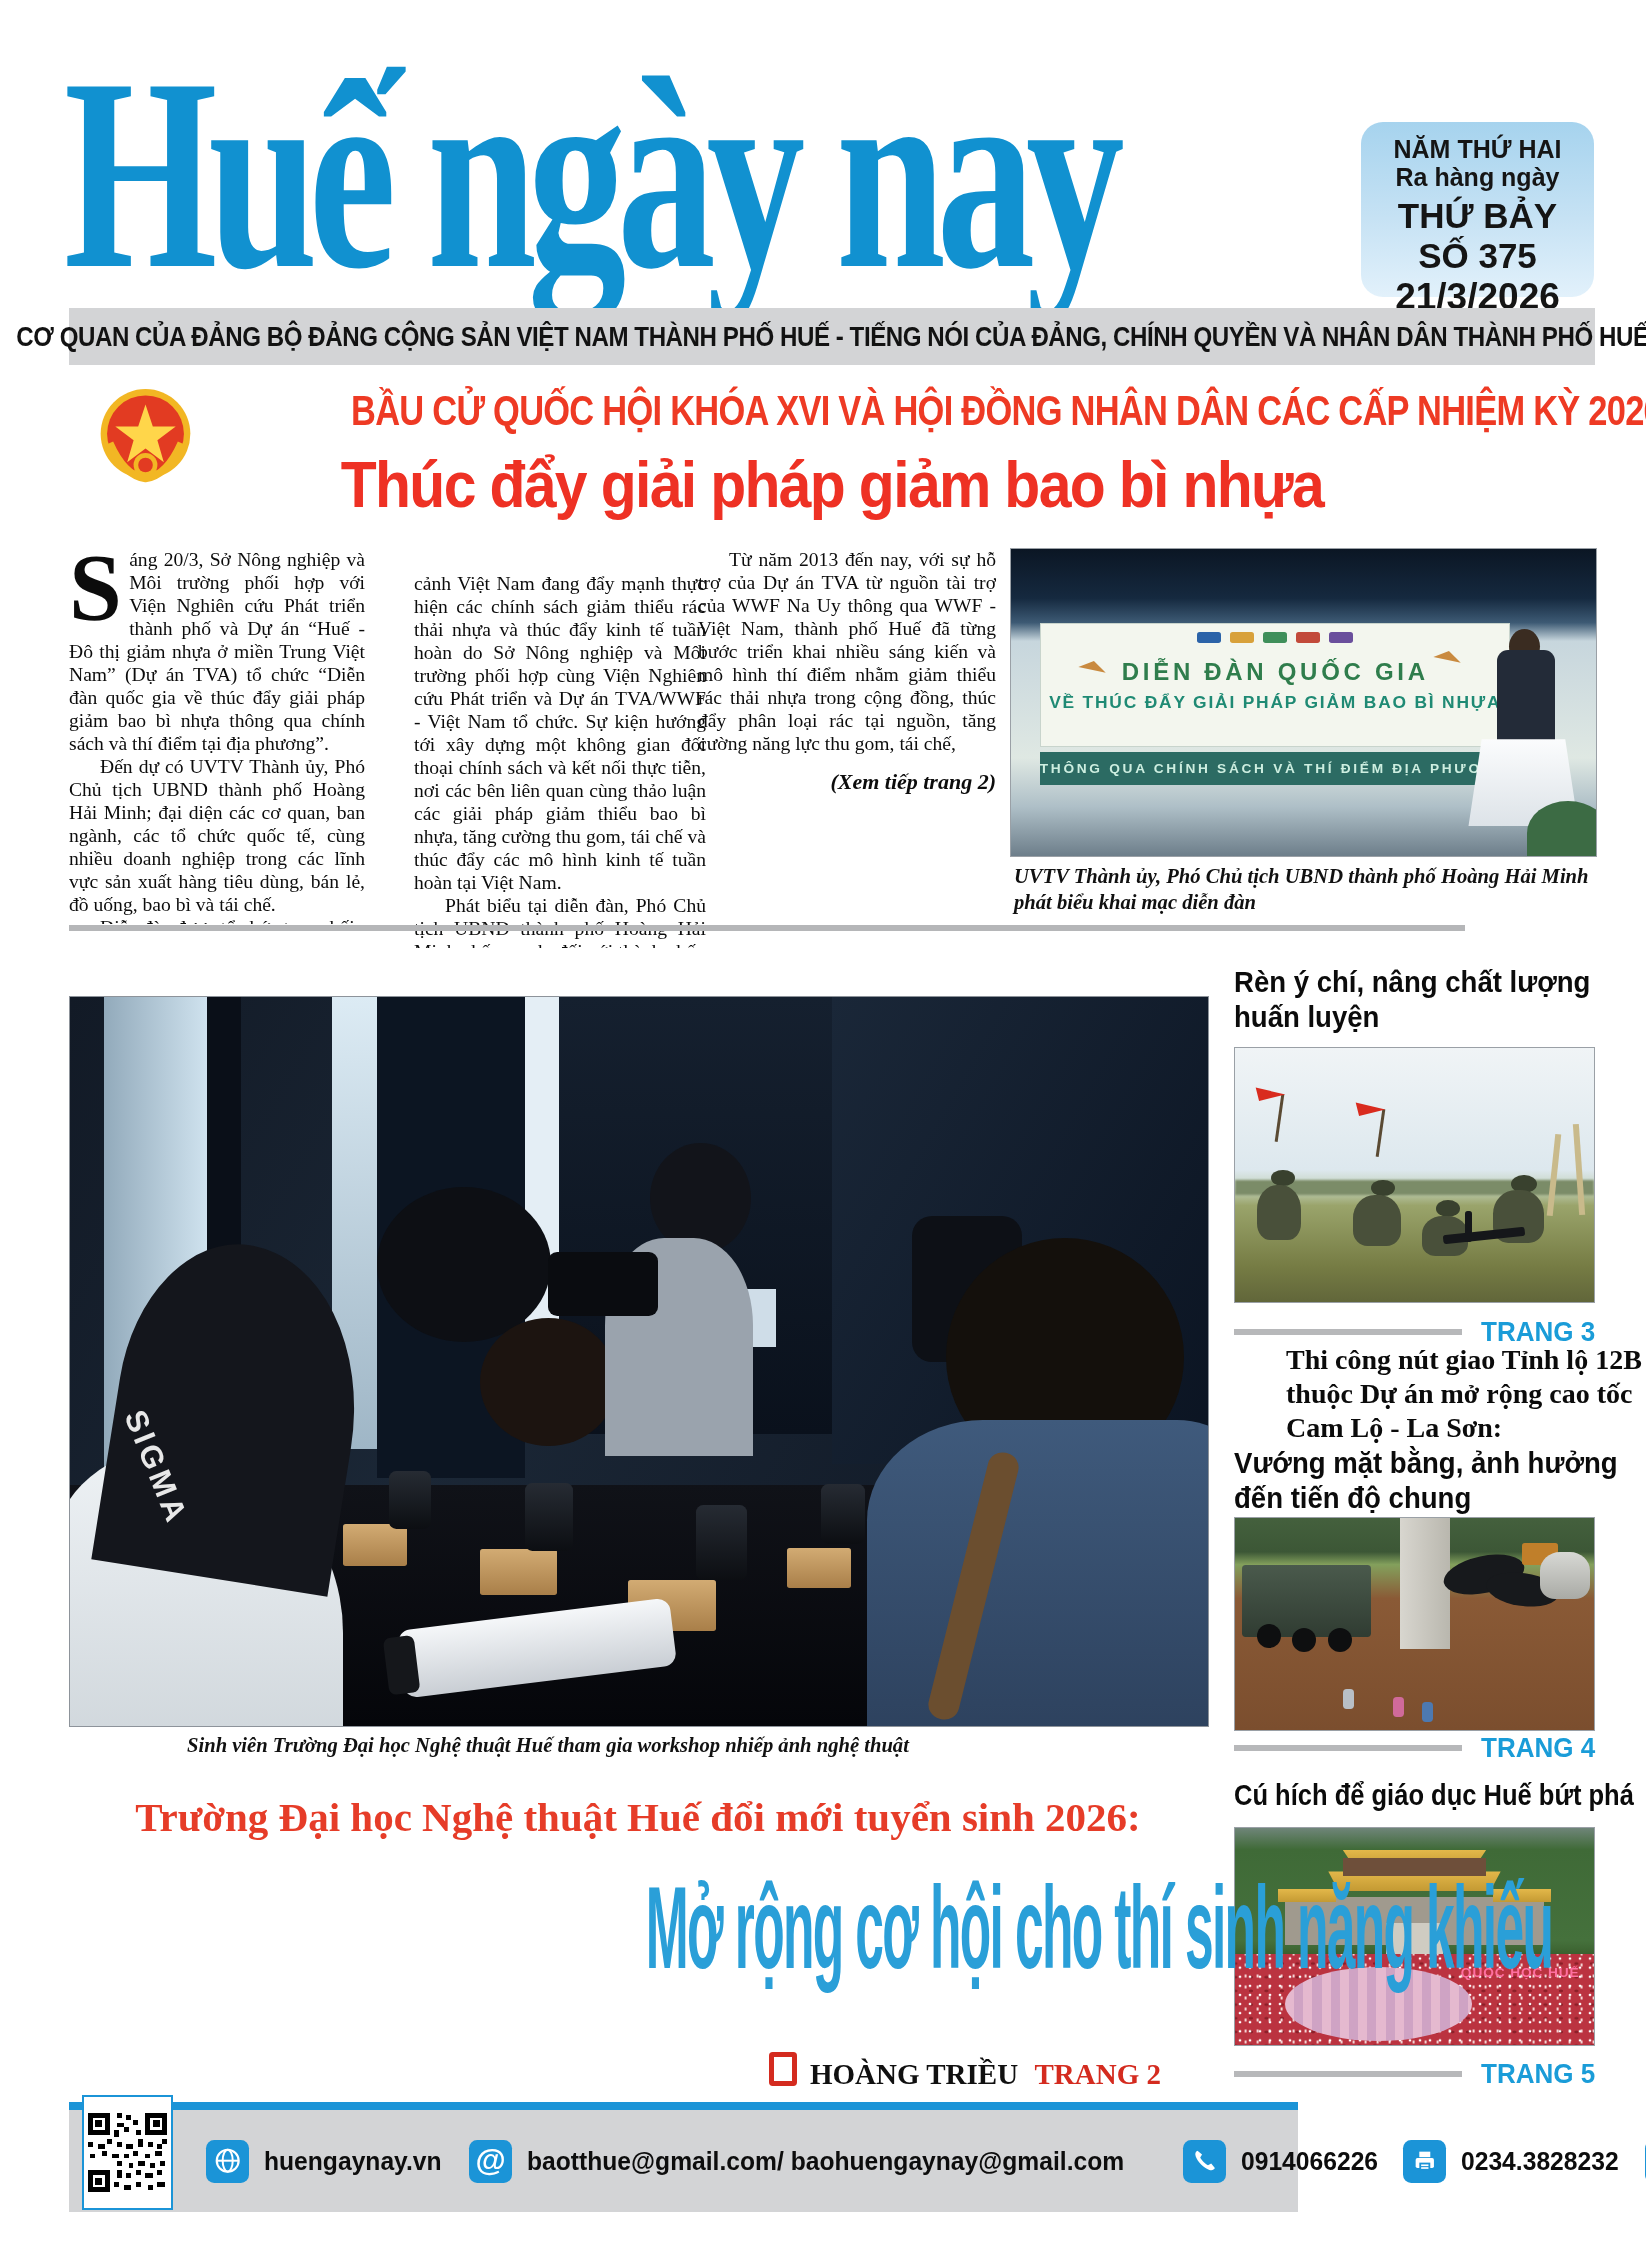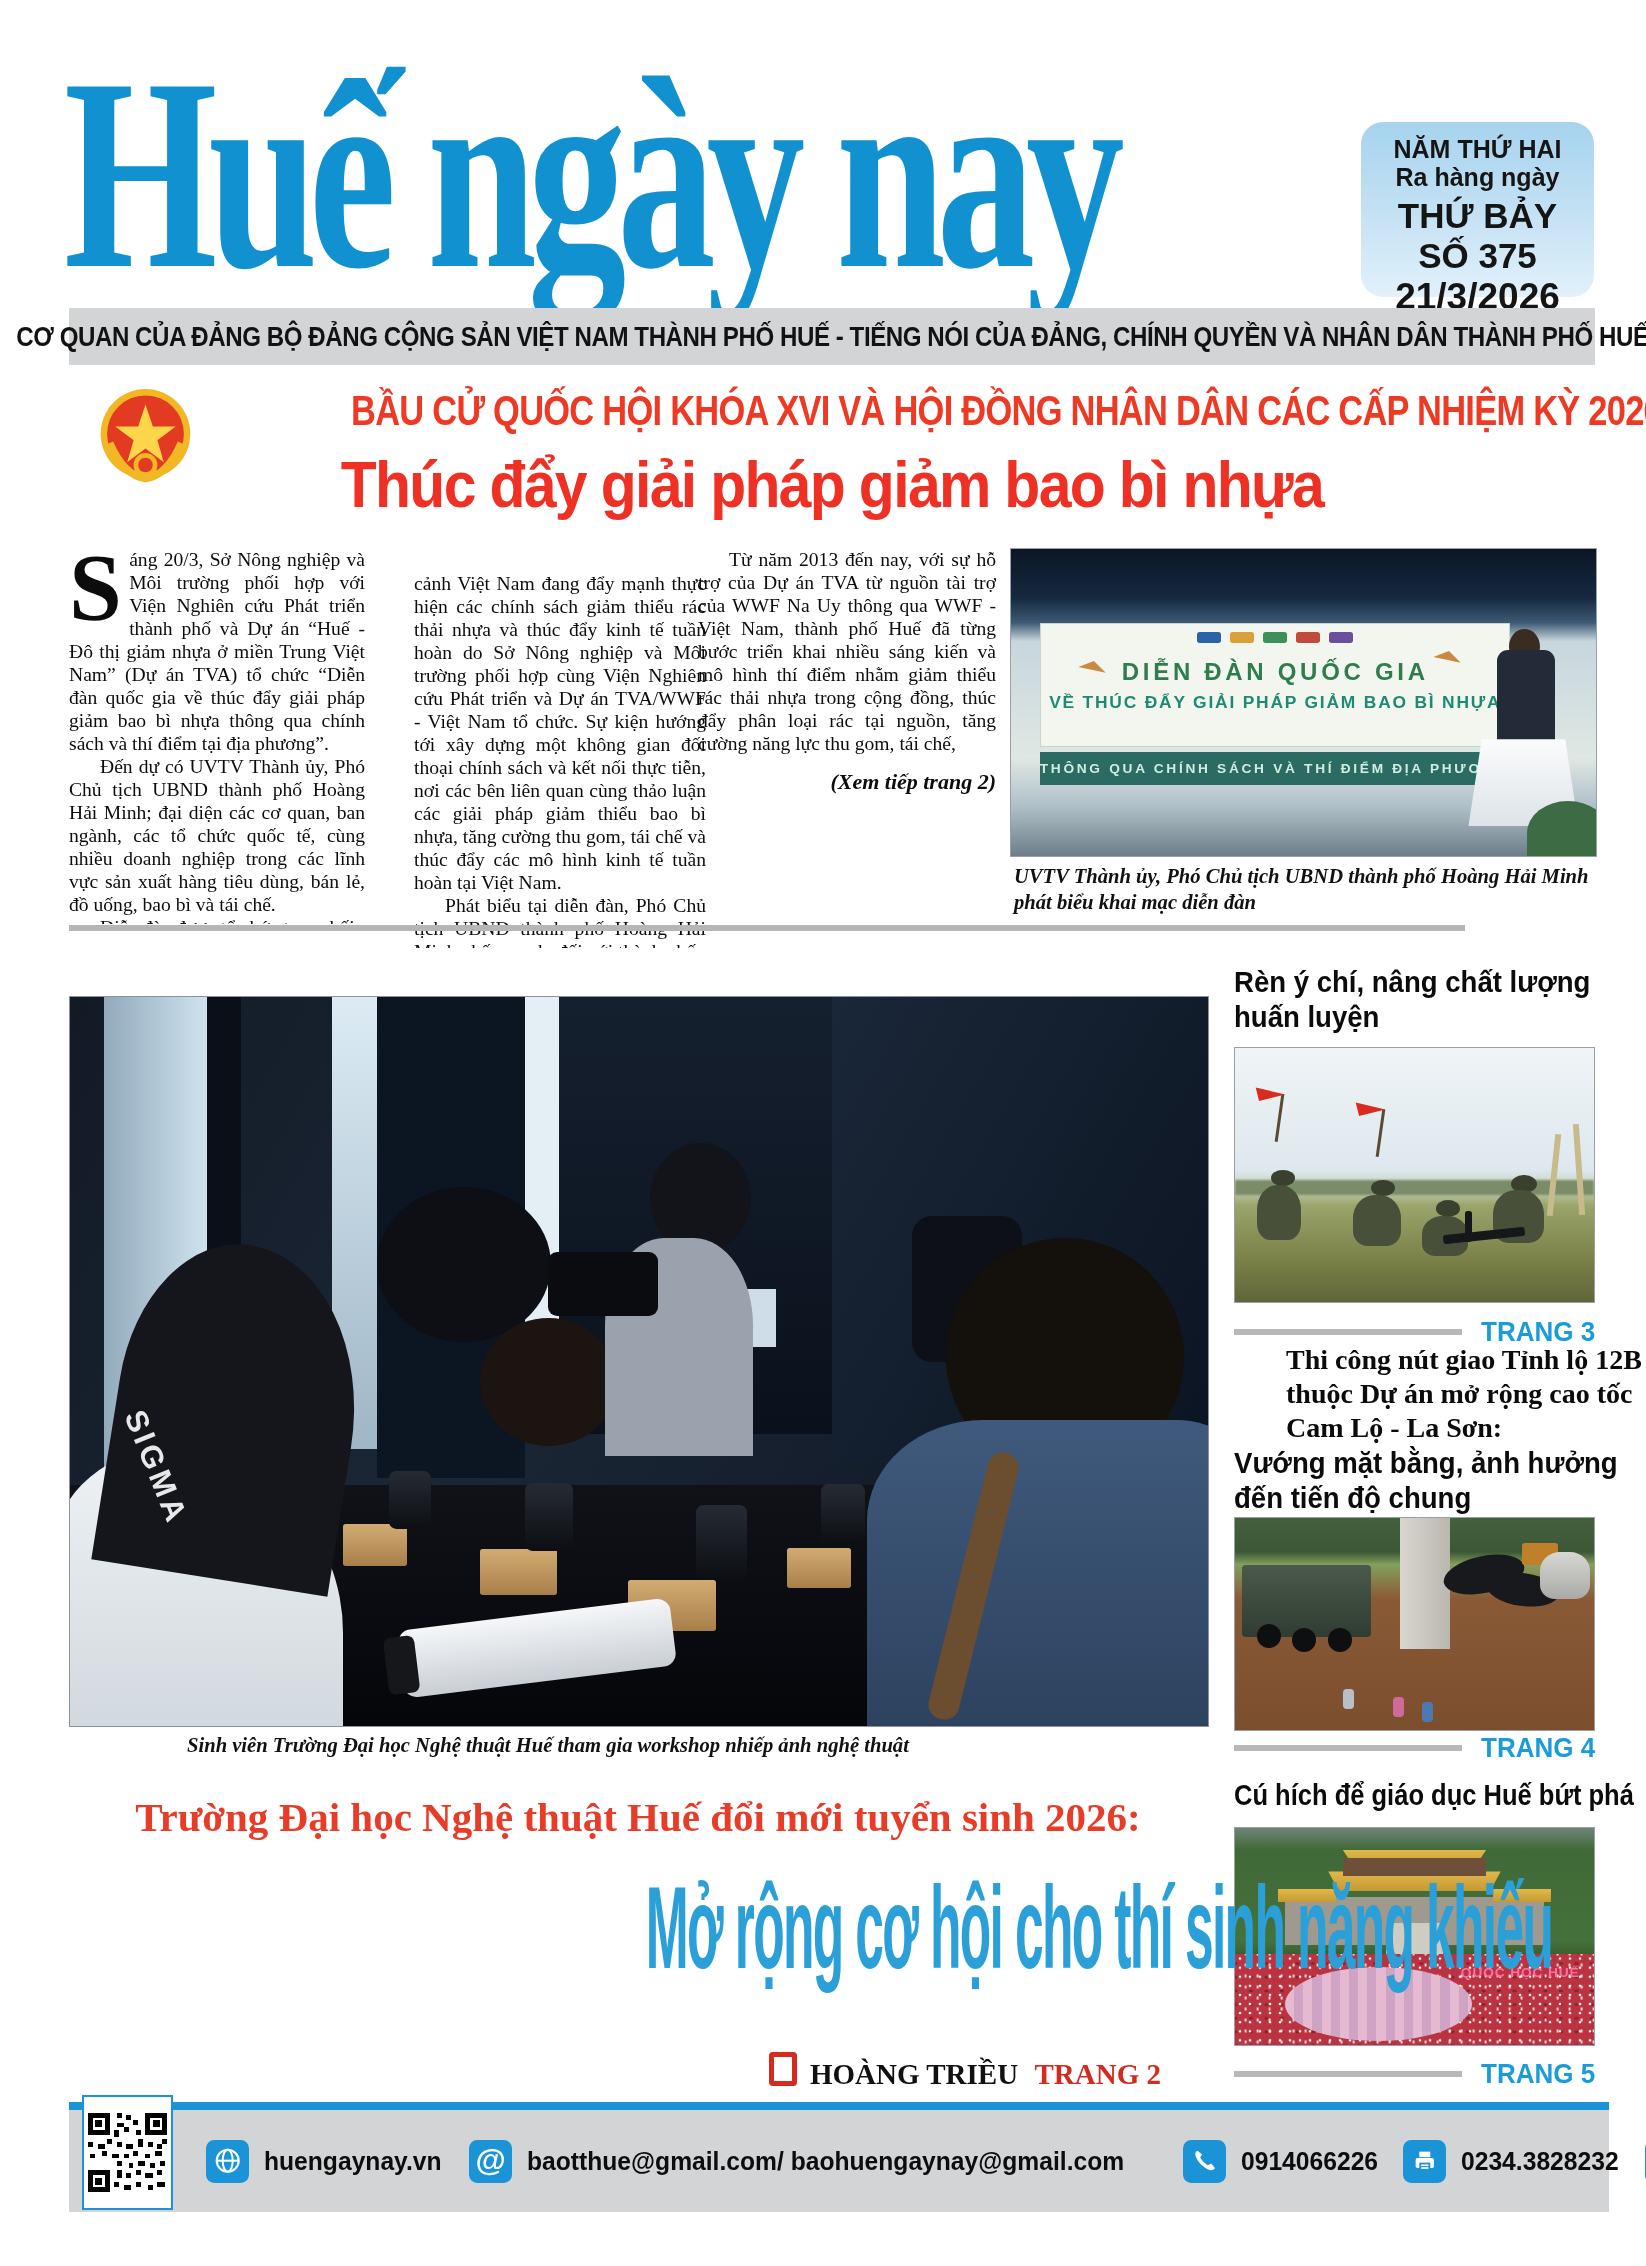--- a/index.html
+++ b/index.html
@@ -154,21 +154,21 @@
   #feature-headline{left:69px;top:1855px;width:1138px;text-align:center;}
   #feature-headline span{display:inline-block;font-size:117px;line-height:146px;font-weight:bold;
     color:#2a9fd8;white-space:nowrap;letter-spacing:-3.7px;transform:scaleX(0.44);}
   #feature-byline{left:69px;top:2052px;width:1092px;text-align:right;
     font-family:"Liberation Serif",serif;font-weight:bold;font-size:29px;color:#101010;}
   #feature-byline .box{display:inline-block;width:18.3px;height:24px;border:5.5px solid #d42b1f;
     border-radius:3.7px;margin-right:12.8px;vertical-align:-1.8px;}
   #feature-byline .pg{color:#d42b1f;margin-left:16.4px;}
 
   
-  #footer{left:69px;top:2102px;width:1540px;height:117px;}
+  #footer{left:69px;top:2102px;width:1229px;height:117px;}
   #footer .blue-line{position:absolute;left:0;top:0;width:100%;height:8.2px;background:#1b94d7;}
   #footer .bar{position:absolute;left:0;top:8.2px;width:100%;height:102px;background:#d3d4d6;
     display:flex;align-items:center;gap:14.6px;padding-left:137px;box-sizing:border-box;}
   #qr{position:absolute;left:12.8px;top:-7.3px;width:91px;height:115px;background:#ffffff;
     border:2.7px solid #1b94d7;box-sizing:border-box;display:flex;align-items:center;justify-content:center;}
   .f-ic{width:43px;height:43px;border-radius:8.2px;background:#1b94d7;flex:0 0 auto;
     display:flex;align-items:center;justify-content:center;color:#fff;font-weight:bold;}
   .f-txt{font-size:26.5px;font-weight:bold;color:#0d0d0d;white-space:nowrap;
     display:inline-block;transform:scaleX(0.93);transform-origin:left;}
 </style>

